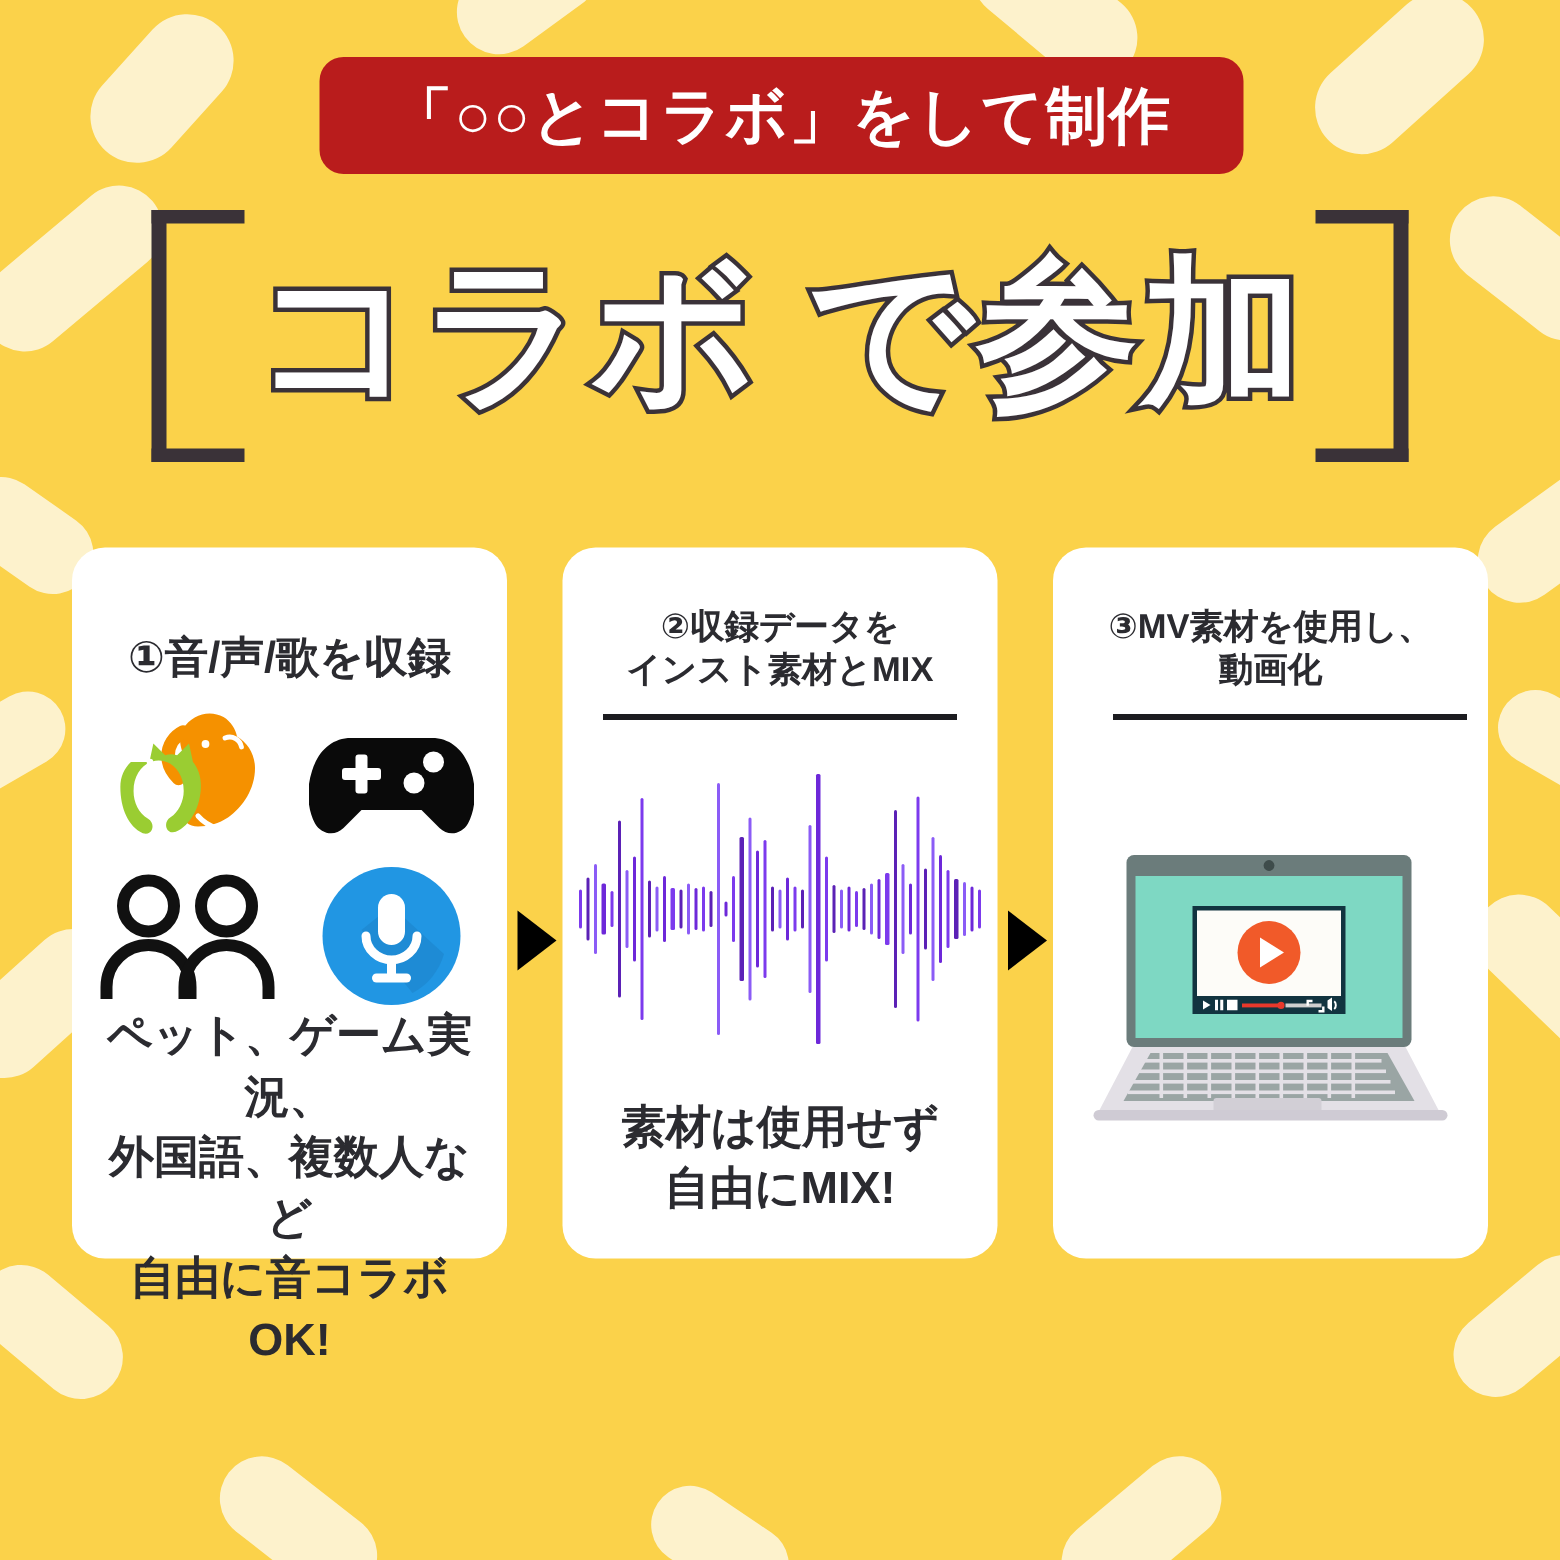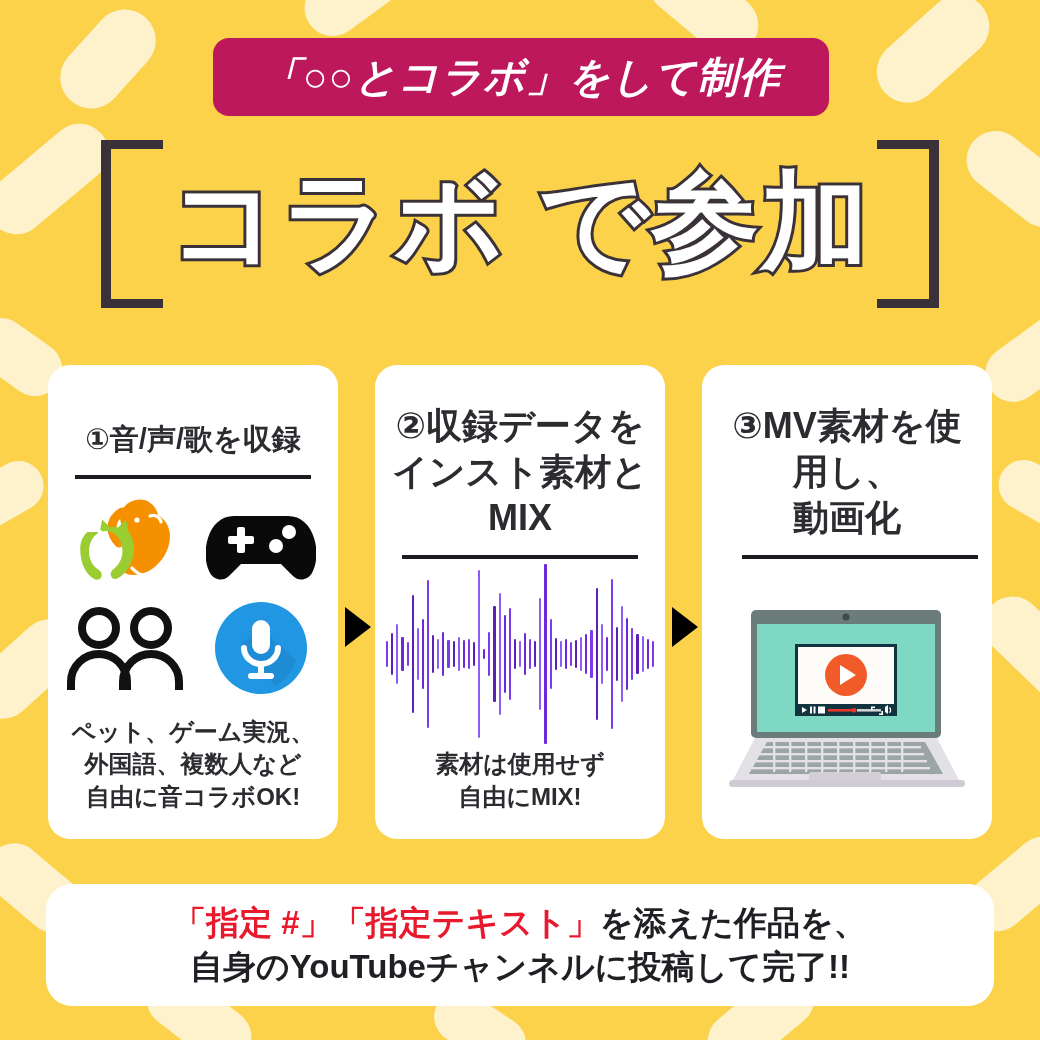--- a/index.html
+++ b/index.html
@@ -15,24 +15,23 @@
     overflow: hidden;
   }
   
   #bg-pattern { position: absolute; inset: 0; z-index: 0; }
   .pill { position: absolute; background: #FDF3D3; border-radius: 999px; opacity: .95; }
 
   
   #green-banner {
     position: absolute; left: 213px; top: 38px;
     width: 616px; height: 78px;
-    background: #be185d; border-radius: 16px;
+    background: #b91c1c; border-radius: 16px;
     display: flex; align-items: center; justify-content: center;
     z-index: 5;
-    font-style: italic;
   }
   #green-banner .txt {
     color: #FFFFFF; font-size: 41px; font-weight: bold;
     letter-spacing: 1px; white-space: nowrap;
     line-height: 1;
   }
 
   
   #title-zone { position: absolute; left: 0; top: 132px; width: 1040px; height: 190px; z-index: 5; }
   .bracket {
@@ -63,38 +62,38 @@
   }
   .card.c1 { left: 48px; }
   .card.c2 { left: 375px; }
   .card.c3 { left: 702px; align-items: flex-end; }
 
   .card-head {
     width: 100%;
     text-align: center;
     color: #2B2B30;
     font-weight: bold;
-    font-size: 36px;
+    font-size: 23px;
     line-height: 1.28;
     padding-top: 38px;
     white-space: pre-line;
   }
   .card.c1 .card-head { padding-top: 56px; font-size: 29px; }
   .divider { width: 236px; height: 4px; background: #1C1C20; margin-top: 14px; }
   .card.c1 .divider { margin-top: 17px; }
 
   .card-art {
     flex: 1 1 auto; width: 100%;
     display: flex; align-items: center; justify-content: center;
     position: relative;
   }
   .card-foot {
     width: 100%; text-align: center;
     color: #2B2B30; font-weight: bold;
-    font-size: 24px; line-height: 1.35;
+    font-size: 30px; line-height: 1.35;
     padding-bottom: 26px;
     white-space: pre-line;
   }
 
   
   .arrow {
     position: absolute; top: 242px;
     width: 0; height: 0;
     border-top: 20px solid transparent;
     border-bottom: 20px solid transparent;
@@ -343,20 +342,14 @@
             <rect x="16" y="176" width="236" height="7" rx="3.5" fill="#CFCBD4"></rect>
           </svg>
         </div>
       </div>
     </div>
 
     <div class="arrow a1"></div>
     <div class="arrow a2"></div>
   </div>
 
-  <div id="bottom-banner">
-    <div class="line">
-      <span class="red">「指定 #」「指定テキスト」</span><span>を添えた作品を、</span>
-    </div>
-    <div class="line">自身のYouTubeチャンネルに投稿して完了!!</div>
-  </div>
 
 </div>
 
 </body></html>

